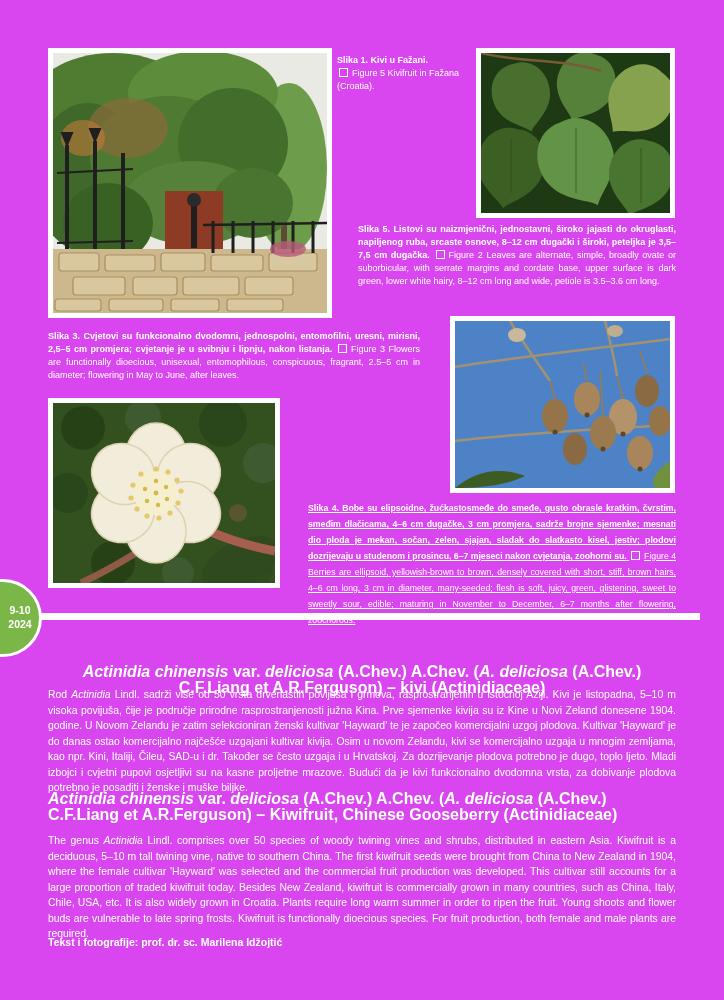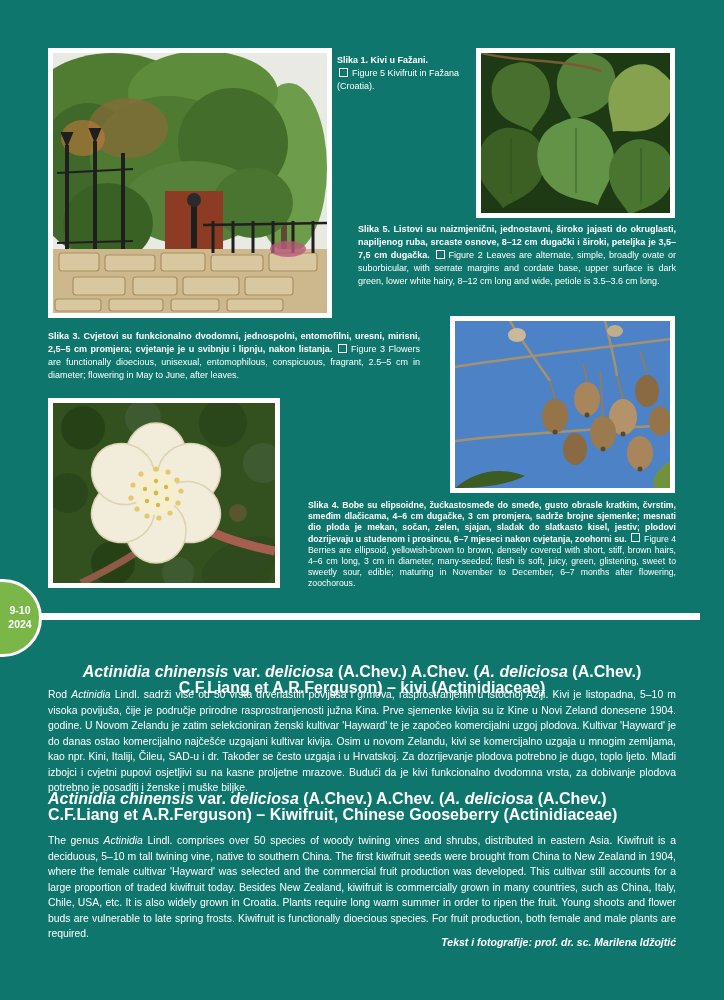--- a/index.html
+++ b/index.html
@@ -4,34 +4,34 @@
 <style>
   html,body{margin:0;padding:0;}
   body{width:724px;height:1000px;font-family:"Liberation Sans","DejaVu Sans",sans-serif;}
   #page{position:relative;width:724px;height:1000px;background:#046a35;overflow:hidden;color:#fff;}
   .photo{position:absolute;border:5px solid #fff;box-sizing:content-box;overflow:hidden;background:#333;}
   .photo svg{display:block;}
   .cap{position:absolute;font-size:9px;line-height:13px;color:#fff;}
   .cap.just{text-align:justify;}
   .cap b{font-weight:bold;}
   .sq{display:inline-block;width:7px;height:7px;border:1px solid #fff;margin:0 4px 0 2px;vertical-align:-0.5px;}
-  .cap4{font-size:8.7px;line-height:11px;}
+  .cap4{font-size:8.7px;line-height:16px;text-decoration:underline;}
   .bar{position:absolute;left:28px;top:613px;width:672px;height:7px;background:#fff;}
   .badge{position:absolute;left:-36px;top:579px;width:72px;height:72px;border-radius:50%;background:#7ab648;border:3px solid #fff;z-index:5;}
   .badge-text{position:absolute;inset:0;display:flex;flex-direction:column;align-items:center;justify-content:center;padding-left:34px;font-size:10.5px;font-weight:bold;line-height:1.3;color:#fff;}
   .title{position:absolute;left:48px;width:628px;font-size:16px;font-weight:bold;line-height:15.5px;}
   .title.center{text-align:center;}
   .bodypar{position:absolute;left:48px;width:628px;font-size:10.4px;line-height:15.5px;text-align:justify;}
-  .credit{position:absolute;left:48px;top:936px;width:628px;text-align:right;font-size:10.5px;font-weight:bold;font-style:italic;}
+  .credit{position:absolute;left:48px;top:936px;width:628px;text-align:left;font-size:10.5px;font-weight:bold;}
   i{font-style:italic;}
 </style>
 </head>
 <body>
 
-<div id="page" style="background: #0f766e;">
+<div id="page" style="background: #d946ef;">
 
   <div class="photo" style="left:48px;top:48px;width:274px;height:260px;">
     <svg width="274" height="260" viewBox="0 0 274 260">
       <rect width="274" height="260" fill="#e9eae4"></rect>
       <ellipse cx="236" cy="115" rx="38" ry="85" fill="#6d9c4a"></ellipse>
       <rect x="228" y="160" width="6" height="70" fill="#5d4a33"></rect>
       <ellipse cx="60" cy="55" rx="85" ry="55" fill="#4f7c30"></ellipse>
       <ellipse cx="150" cy="40" rx="75" ry="42" fill="#5d8d3a"></ellipse>
       <ellipse cx="35" cy="125" rx="55" ry="75" fill="#40682a"></ellipse>
       <ellipse cx="115" cy="105" rx="78" ry="62" fill="#4e7a31"></ellipse>

